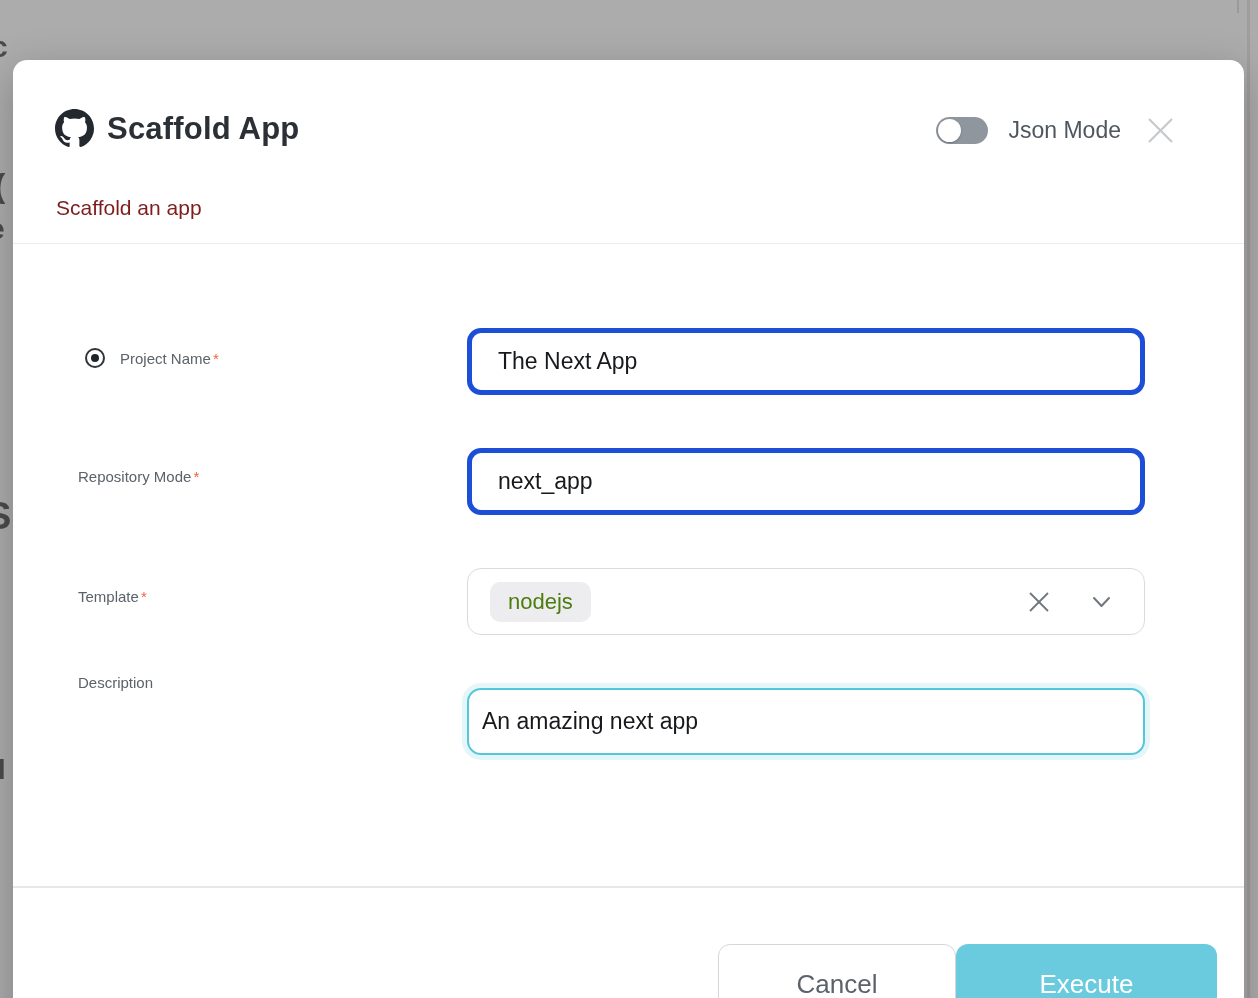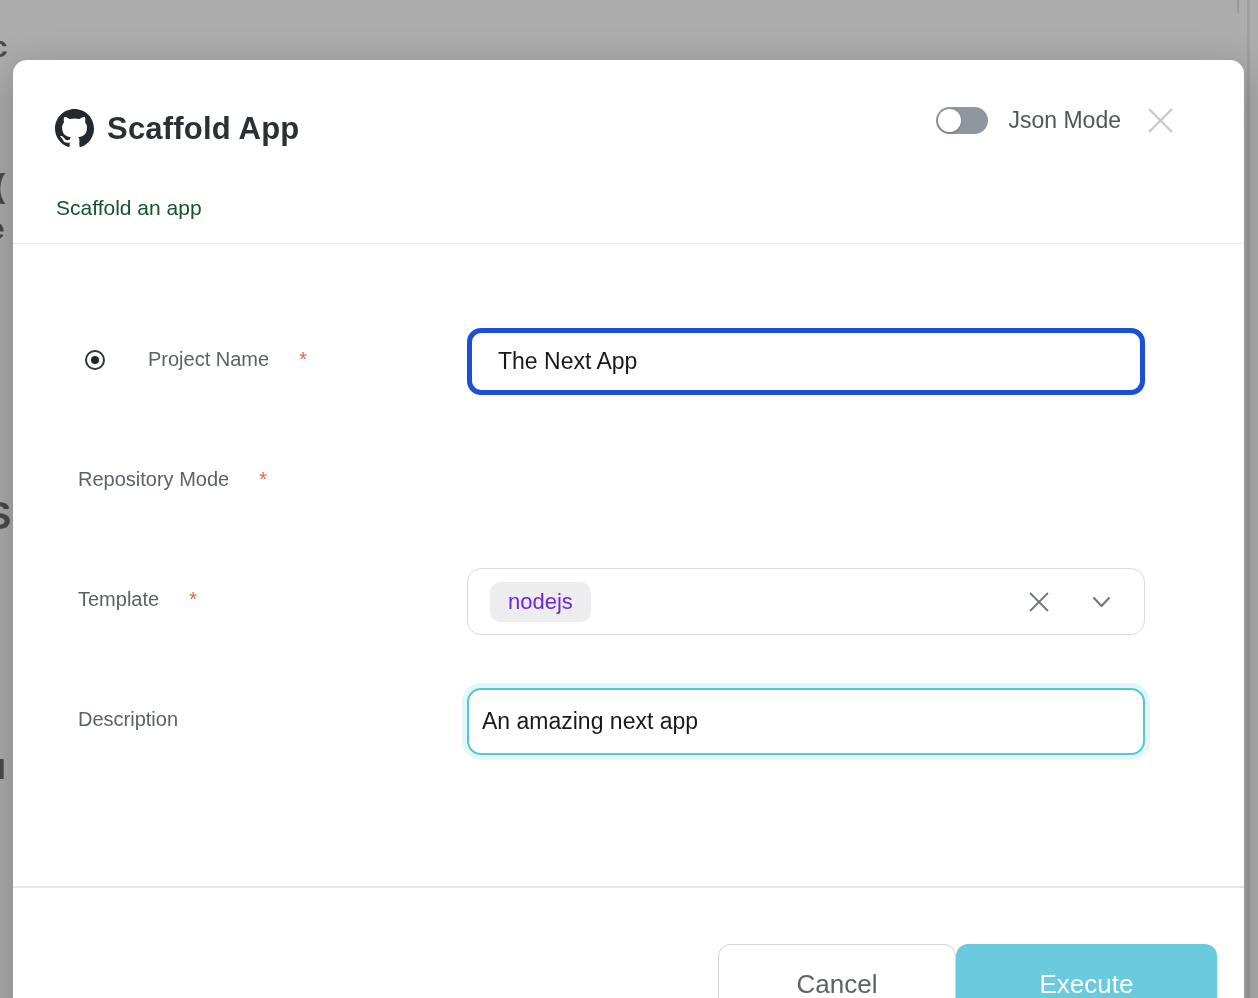--- a/index.html
+++ b/index.html
@@ -37,49 +37,49 @@
   }
 
   
   .gh-icon { position:absolute; left:42px; top:49px; width:39px; height:39px; }
   .modal-title {
     position:absolute; left:94px; top:51px;
     font-size:31px; font-weight:600; color:#2b3036; letter-spacing:.2px;
   }
   .modal-subtitle {
     position:absolute; left:43px; top:136px;
-    font-size:21px; color:#14532d;
+    font-size:21px; color:#7f1d1d;
   }
   .header-right {
-    position:absolute; right:68px; top:45px;
+    position:absolute; right:68px; top:55px;
     display:flex; align-items:center;
   }
   .toggle {
     width:52px; height:27px; border-radius:14px; background:#8f969e;
     position:relative; cursor:pointer; flex:0 0 auto;
   }
   .toggle-knob {
     position:absolute; left:2px; top:2px; width:23px; height:23px;
     border-radius:50%; background:#ffffff; box-shadow:0 1px 2px rgba(0,0,0,.25);
   }
   .json-mode-label { margin-left:20px; font-size:23px; color:#4f565e; }
   .close-icon { margin-left:24px; width:31px; height:31px; cursor:pointer; }
 
   .divider-top    { position:absolute; left:0; top:183px; width:100%; height:1px; background:#ececec; }
   .divider-footer { position:absolute; left:0; top:826px; width:100%; height:2px; background:#e7e7e7; }
 
   
   .field-label {
-    position:absolute; left:65px; font-size:20px; color:#5b6269;
-    display:flex; align-items:center;gap:28px;
+    position:absolute; left:65px; font-size:15px; color:#5b6269;
+    display:flex; align-items:center;
   }
   .lbl-1 { top:288px; left:72px; }
   .lbl-2 { top:408px; }
   .lbl-3 { top:528px; }
-  .lbl-4 { top:648px; }
+  .lbl-4 { top:614px; }
   .radio-icon {
     width:20px; height:20px; border:2px solid #2f353b; border-radius:50%;
     margin-right:15px; position:relative; flex:0 0 auto;
   }
   .radio-icon::after {
     content:""; position:absolute; left:4px; top:4px; width:8px; height:8px;
     border-radius:50%; background:#1f2428;
   }
   .req { color:#f4613c; margin-left:2px; }
 
@@ -93,21 +93,21 @@
   .inp-2 { top:388px; }
   .inp-4 { top:628px; border:2px solid #54c7da; box-shadow:0 0 0 5px rgba(96,201,219,.16); padding:0 13px; }
 
   .select-box {
     position:absolute; left:454px; top:508px; width:678px; height:67px;
     border:1px solid #d9dcdf; border-radius:14px; background:#fff;
     display:flex; align-items:center; padding:0 30px 0 22px; cursor:pointer;
   }
   .tag-chip {
     background:#ededef; border-radius:10px; padding:7px 18px;
-    font-size:22px; color:#6d28d9;
+    font-size:22px; color:#4d7c0f;
   }
   .select-spacer { flex:1; }
   .clear-icon   { width:28px; height:28px; margin-right:36px; cursor:pointer; }
   .chevron-icon { width:25px; height:25px; cursor:pointer; }
 
   
   .footer-actions {
     position:absolute; right:27px; top:884px;
     display:flex; 
   }
@@ -162,20 +162,21 @@
     <span class="radio-icon"></span>
     <span>Project Name</span>
       <span class="req">*</span>
   </div>
   <input class="text-input inp-1" type="text" value="The Next App" style="">
 
   <div class="field-label lbl-2">
     <span>Repository Mode</span>
       <span class="req">*</span>
   </div>
+  <input class="text-input inp-2" type="text" value="next_app" style="">
 
   <div class="field-label lbl-3">
     <span>Template</span>
       <span class="req">*</span>
   </div>
   <div class="select-box">
     <span class="tag-chip">nodejs</span>
     <span class="select-spacer"></span>
     <svg class="clear-icon" viewBox="0 0 28 28">
       <line x1="5" y1="5" x2="23" y2="23" stroke="#6e757c" stroke-width="1.8"></line>

